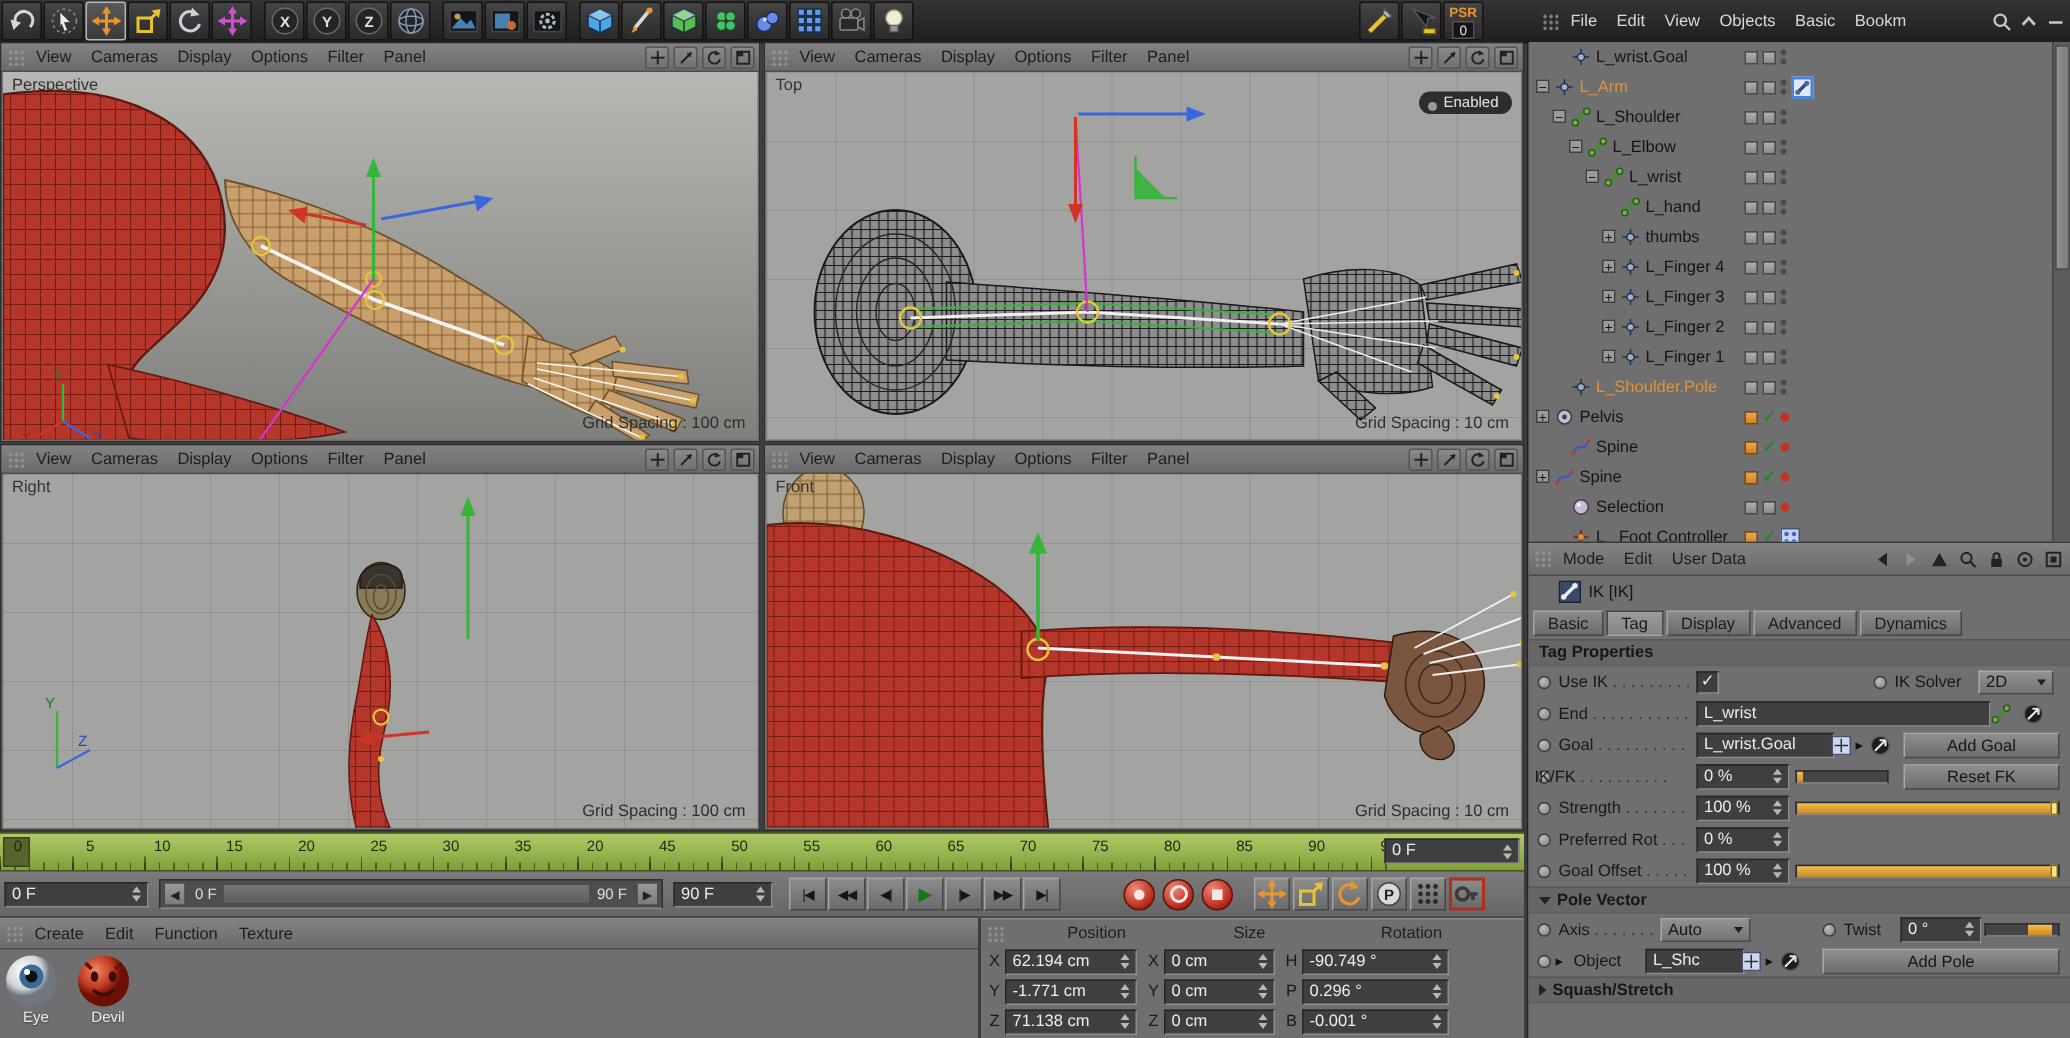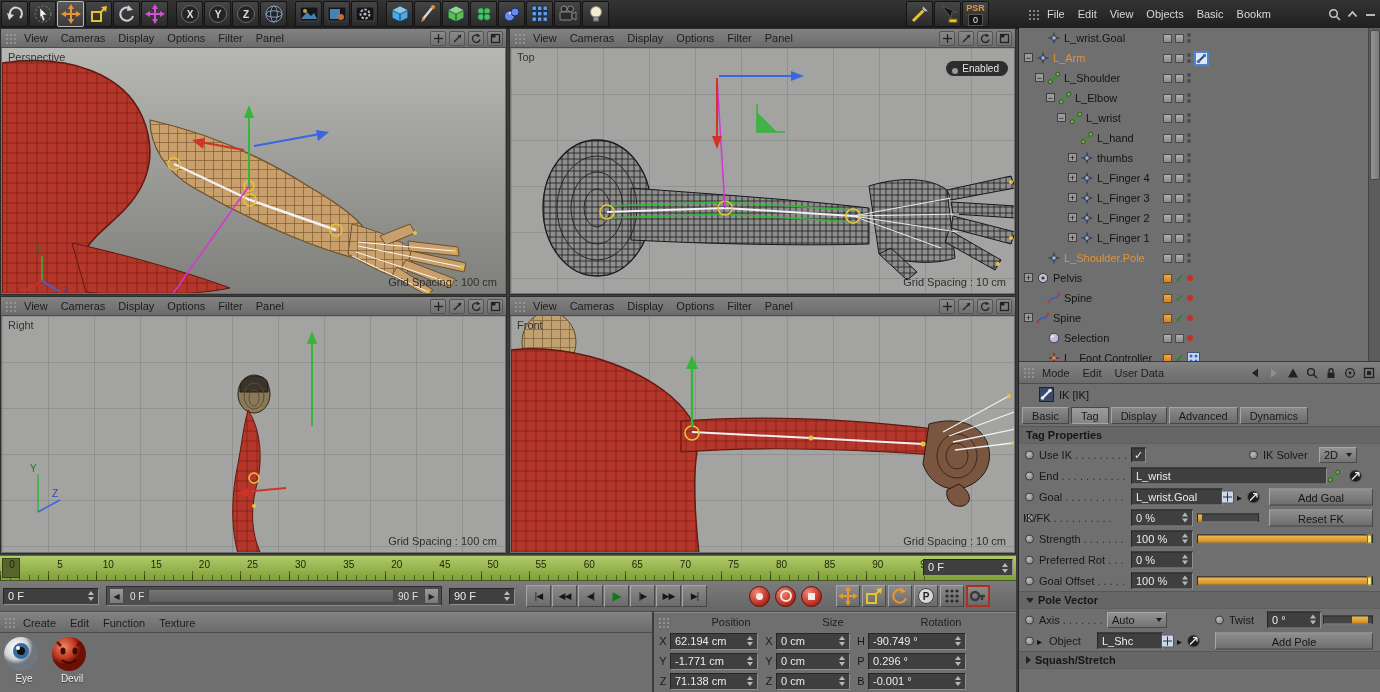--- a/index.html
+++ b/index.html
@@ -1415,21 +1415,21 @@
         <span class="keyc" style="left:6px"></span>
         <span class="lbl" style="left:20px;width:88px">
             <b>Use IK</b>
             <s class="lead" style="text-decoration:none">. . . . . . . . . . . . . . . . .</s>
           </span>
         <span class="chk" style="left:112px">✓</span>
         <span class="keyc" style="left:230px"></span>
         <span class="lbl" style="left:244px;width:52px">
             <b>IK Solver</b>
           </span>
-        <span class="dd" style="left:300px;width:38px">
+        <span class="dd" style="left:300px;width:50px">
             <b style="font-weight:normal">2D</b>
             <i class="dda"></i>
           </span>
       </div>
 
       <div class="am-row">
         <span class="keyc" style="left:6px"></span>
         <span class="lbl" style="left:20px;width:88px">
             <b>End</b>
             <s class="lead" style="text-decoration:none">. . . . . . . . . . . . . . . . .</s>

